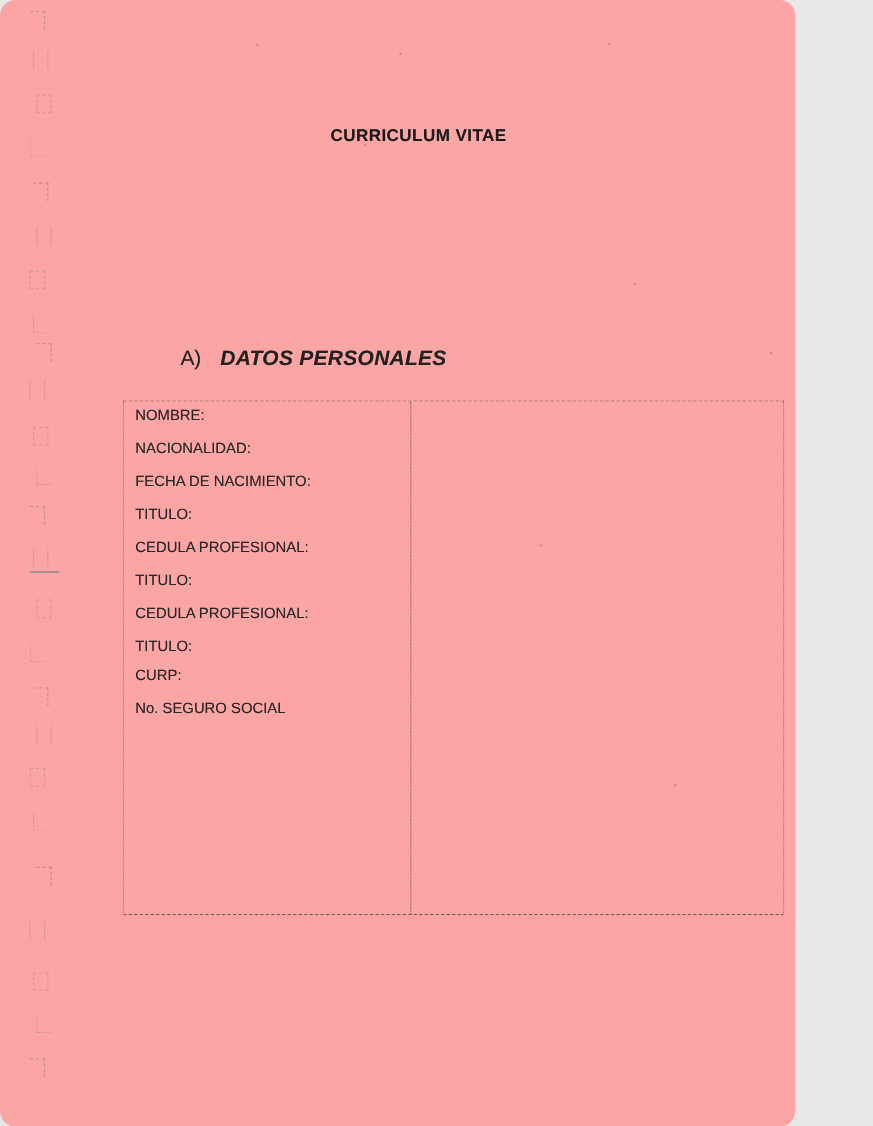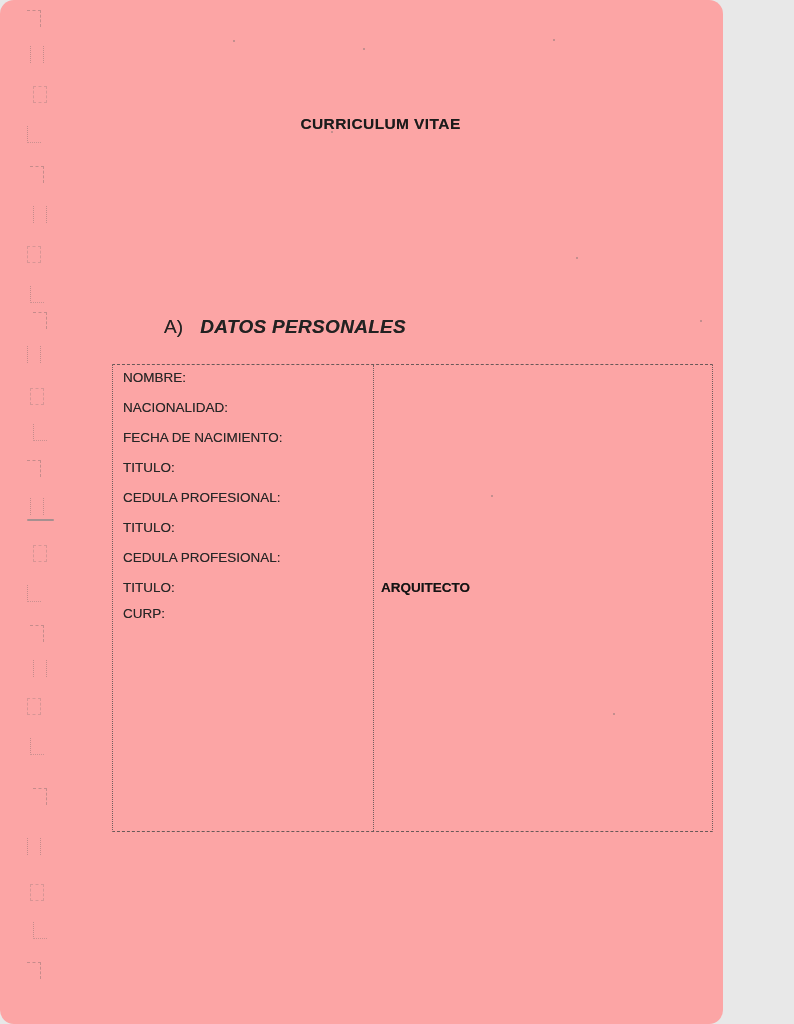--- a/index.html
+++ b/index.html
@@ -154,21 +154,24 @@
     </div>
     <div class="row" style="margin-top:4px;">
       <div class="label">TITULO:</div>
     </div>
     <div class="row">
       <div class="label">CEDULA PROFESIONAL:</div>
       <div class="value"></div>
     </div>
     <div class="row">
       <div class="label">TITULO:</div>
-      <div class="value">ARQUITECTO</div>
     </div>
     <div class="row" style="margin-top:-4px;">
       <div class="label">CURP:</div>
+      <div class="value"></div>
+    </div>
+    <div class="row">
+      <div class="label">No. SEGURO SOCIAL</div>
       <div class="value"></div>
     </div>
   </div>
 
 </div>
 
 </body></html>

